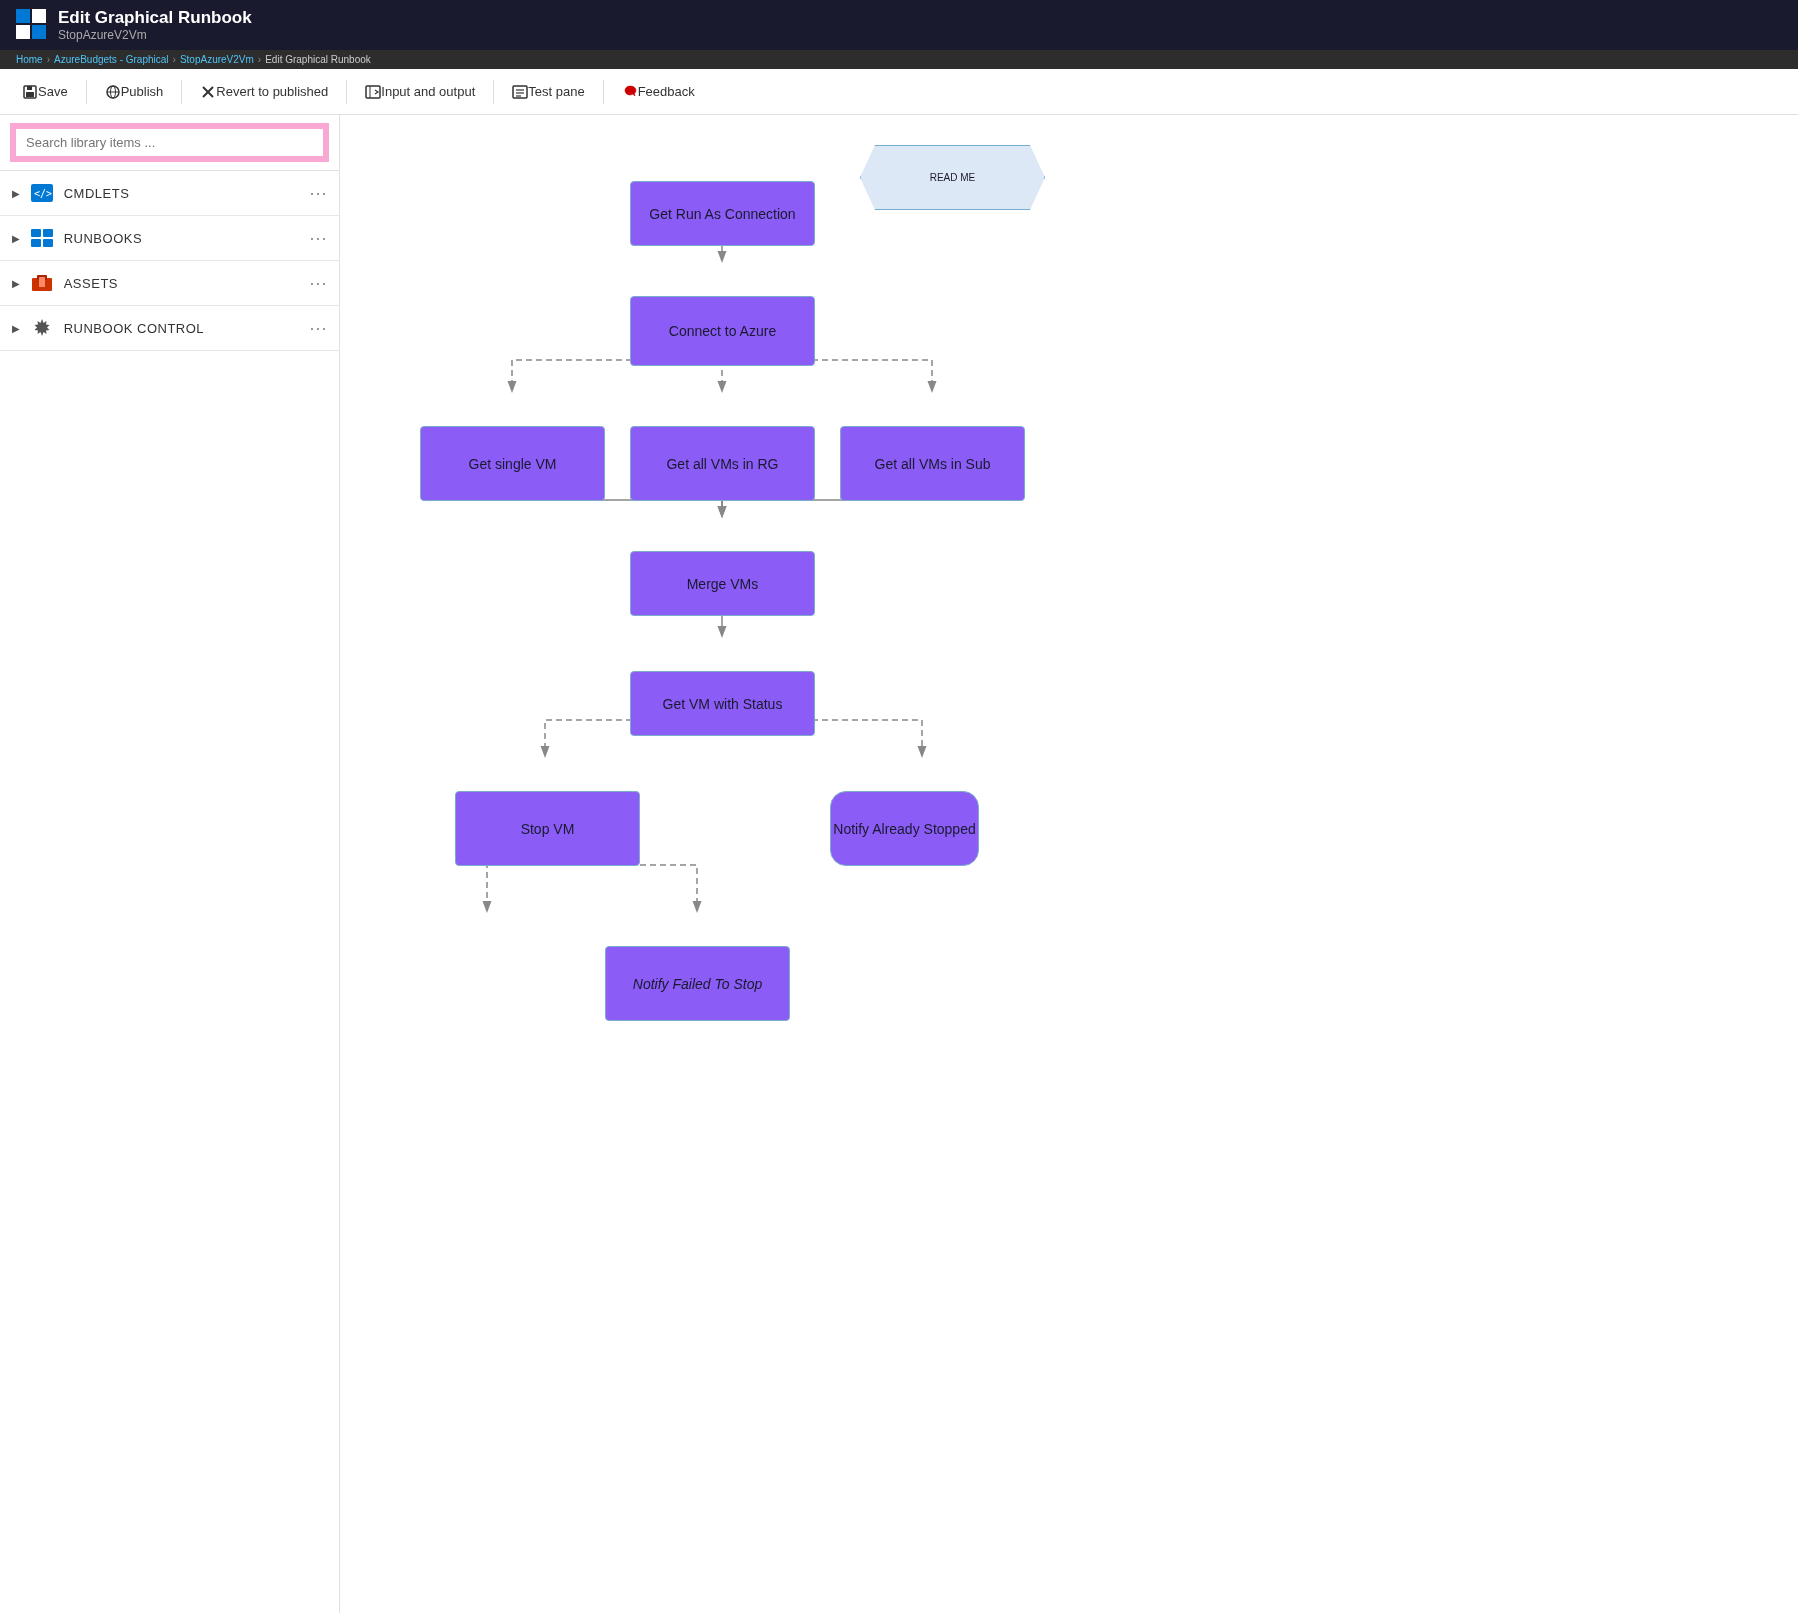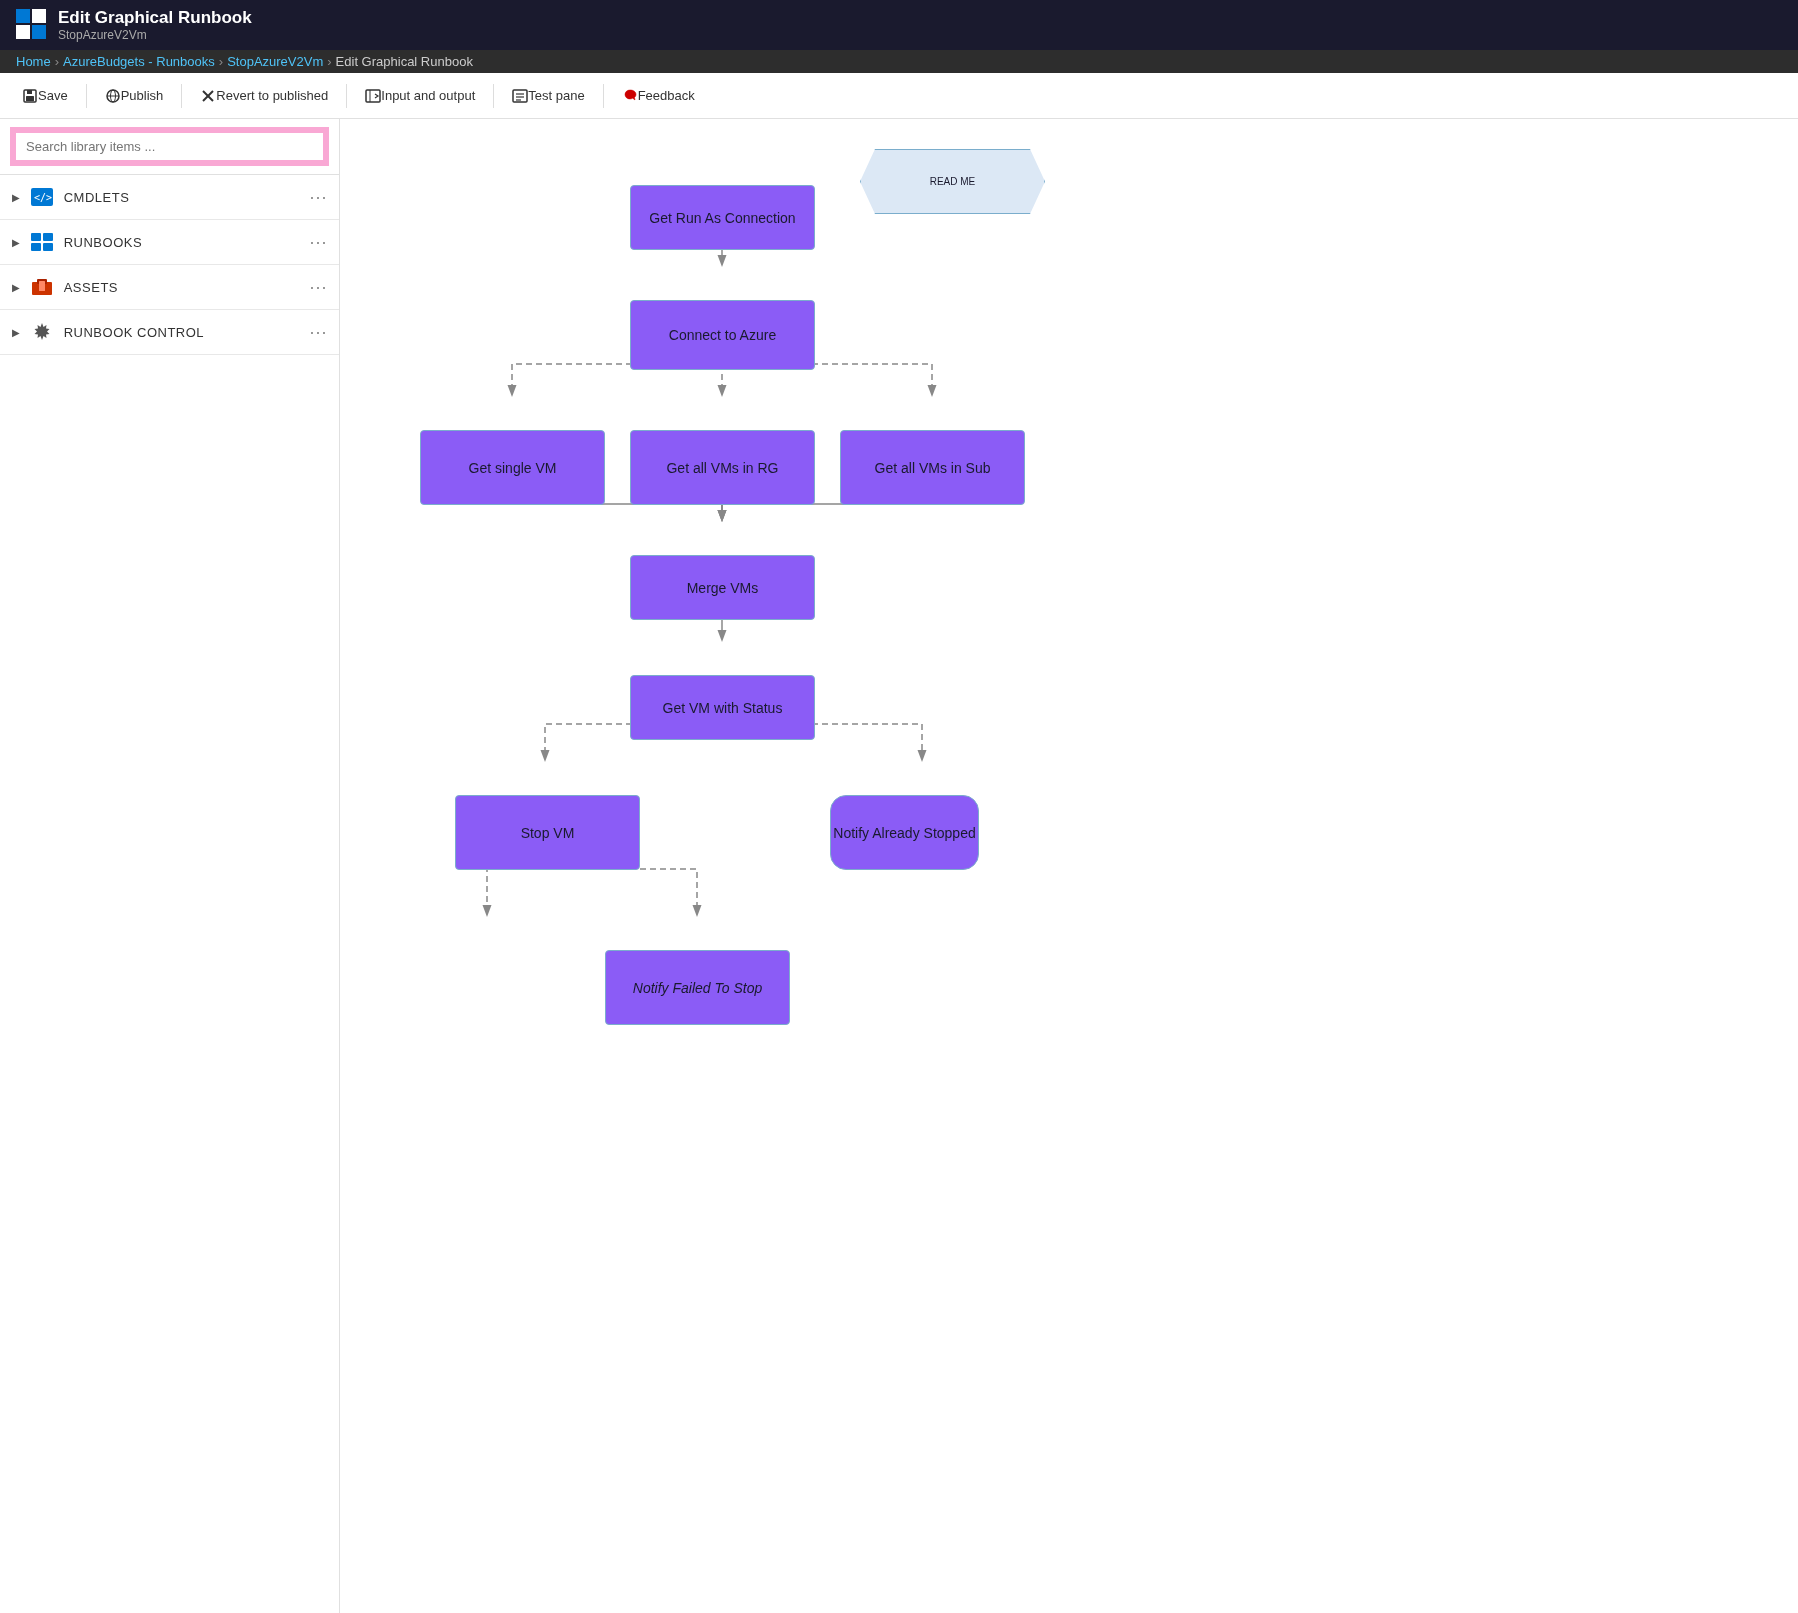--- a/index.html
+++ b/index.html
@@ -25,21 +25,21 @@
     .logo-sq.white { background: #fff; }
     .top-bar-titles { display: flex; flex-direction: column; }
     .top-bar-title { font-size: 17px; font-weight: 600; color: #fff; }
     .top-bar-sub { font-size: 12px; color: #aaa; }
 
     
     .breadcrumb {
       background: #2d2d2d;
       color: #ccc;
       padding: 4px 16px;
-      font-size: 13px;
+      font-size: 10px;
       display: flex;
       align-items: center;
       gap: 4px;
     }
     .breadcrumb a { color: #4fc3f7; text-decoration: none; }
     .breadcrumb-sep { color: #888; }
 
     
     .toolbar {
       background: #fff;
@@ -168,21 +168,21 @@
   </div>
   <div class="top-bar-titles">
     <span class="top-bar-title">Edit Graphical Runbook</span>
     <span class="top-bar-sub">StopAzureV2Vm</span>
   </div>
 </div>
 
 <div class="breadcrumb">
   <a href="#">Home</a>
   <span class="breadcrumb-sep">›</span>
-  <a href="#">AzureBudgets - Runbooks</a>
+  <a href="#">AzureBudgets - Graphical</a>
   <span class="breadcrumb-sep">›</span>
   <a href="#">StopAzureV2Vm</a>
   <span class="breadcrumb-sep">›</span>
   <span>Edit Graphical Runbook</span>
 </div>
 
 <div class="toolbar">
   <button class="toolbar-btn">
     <svg width="16" height="16" viewBox="0 0 16 16">
       <rect x="2" y="2" width="12" height="12" rx="1" fill="none" stroke="#333" stroke-width="1.5"></rect>

